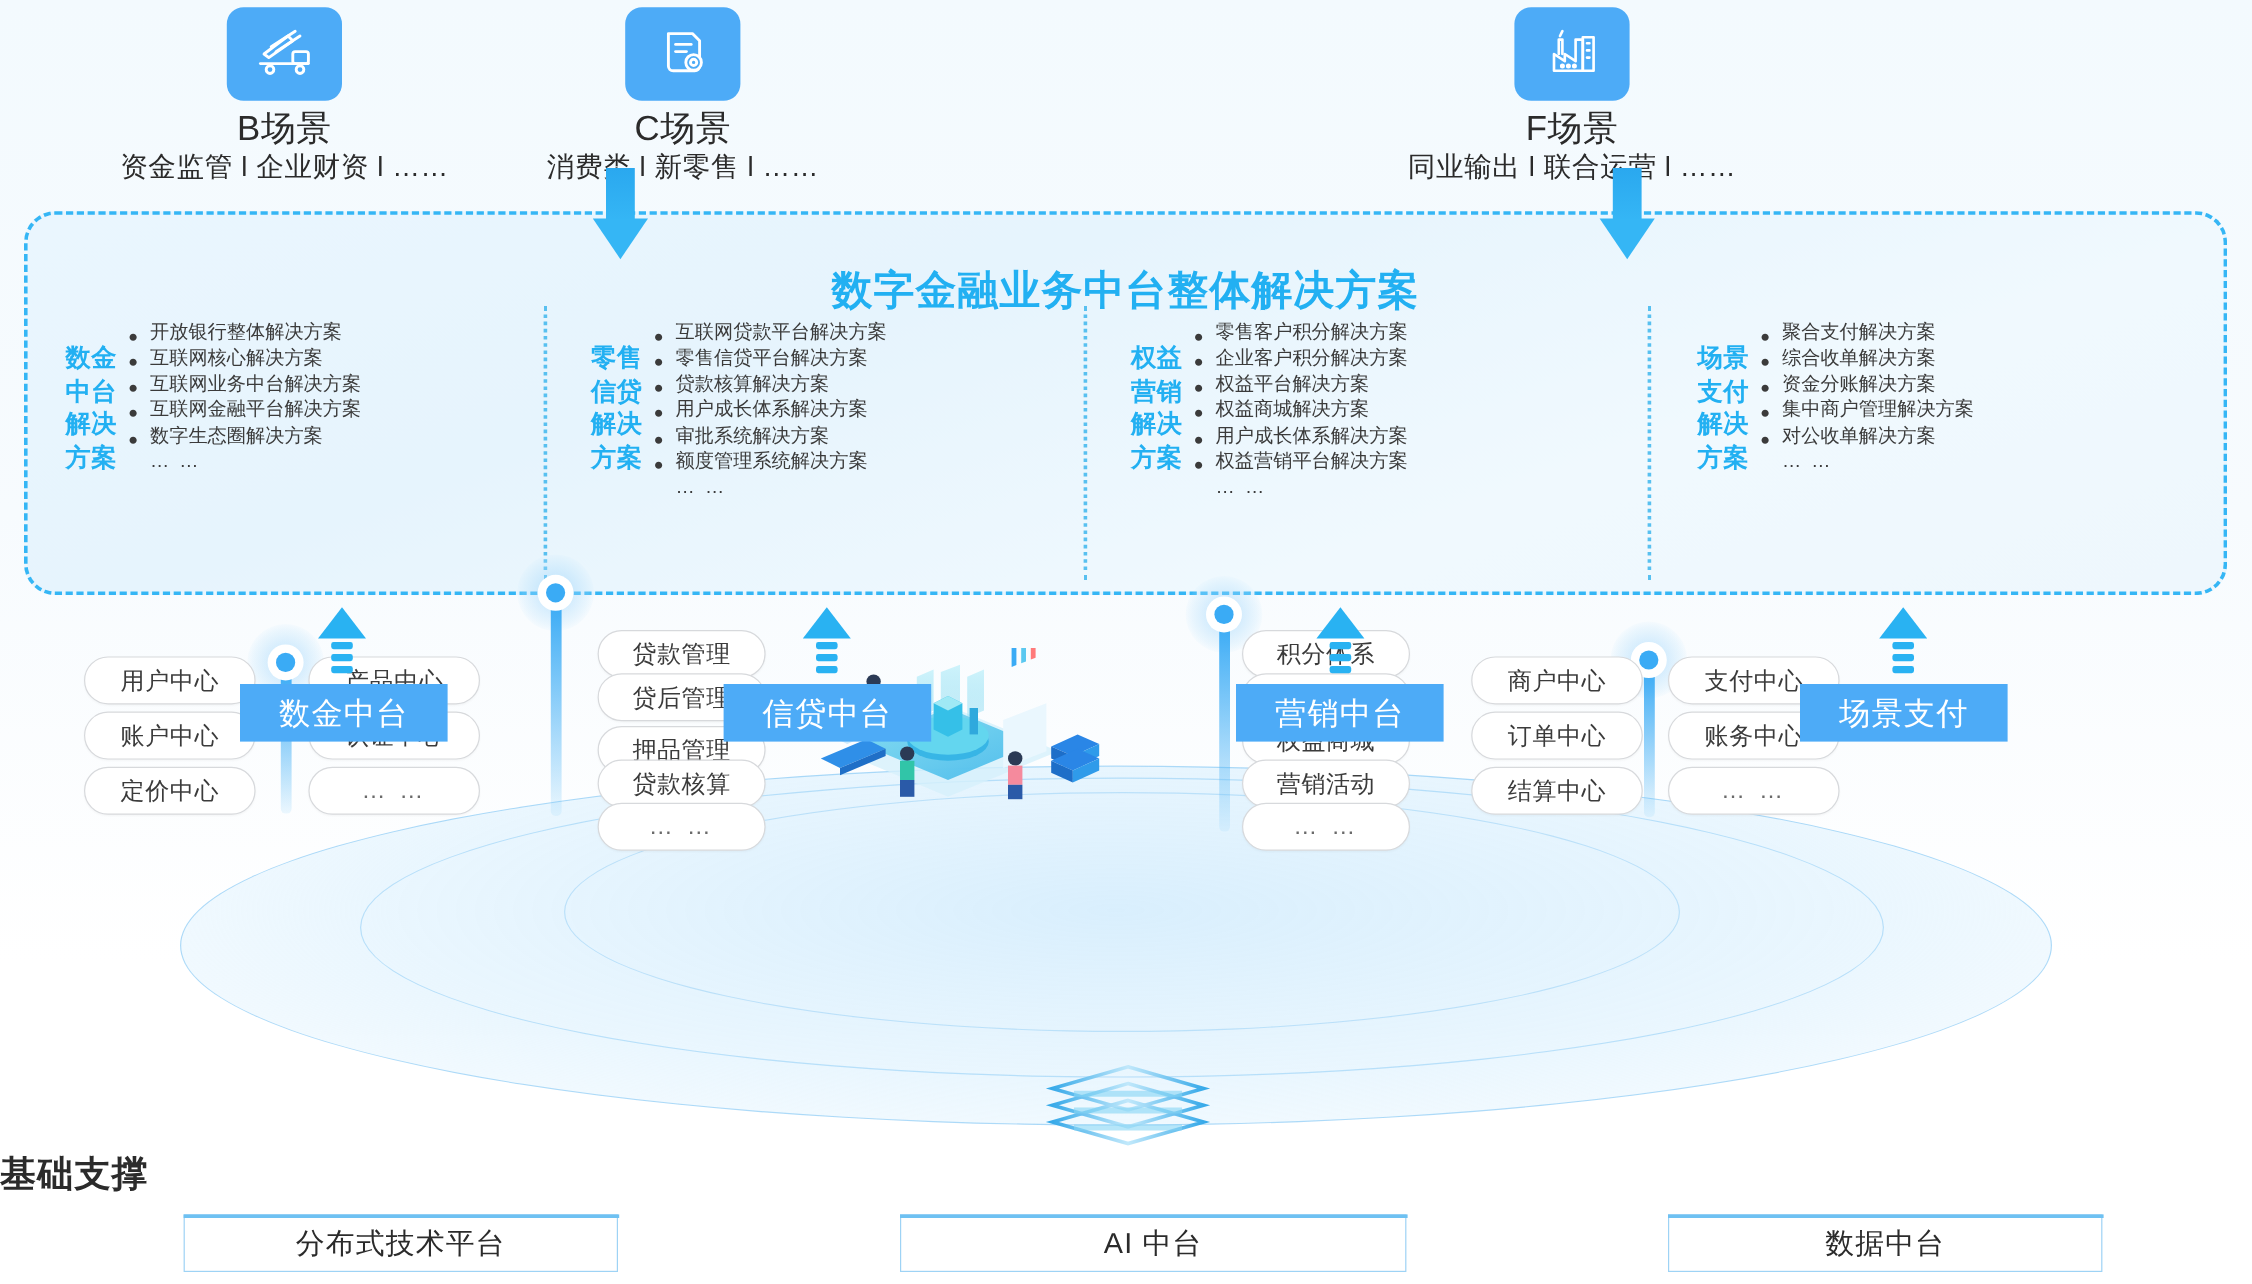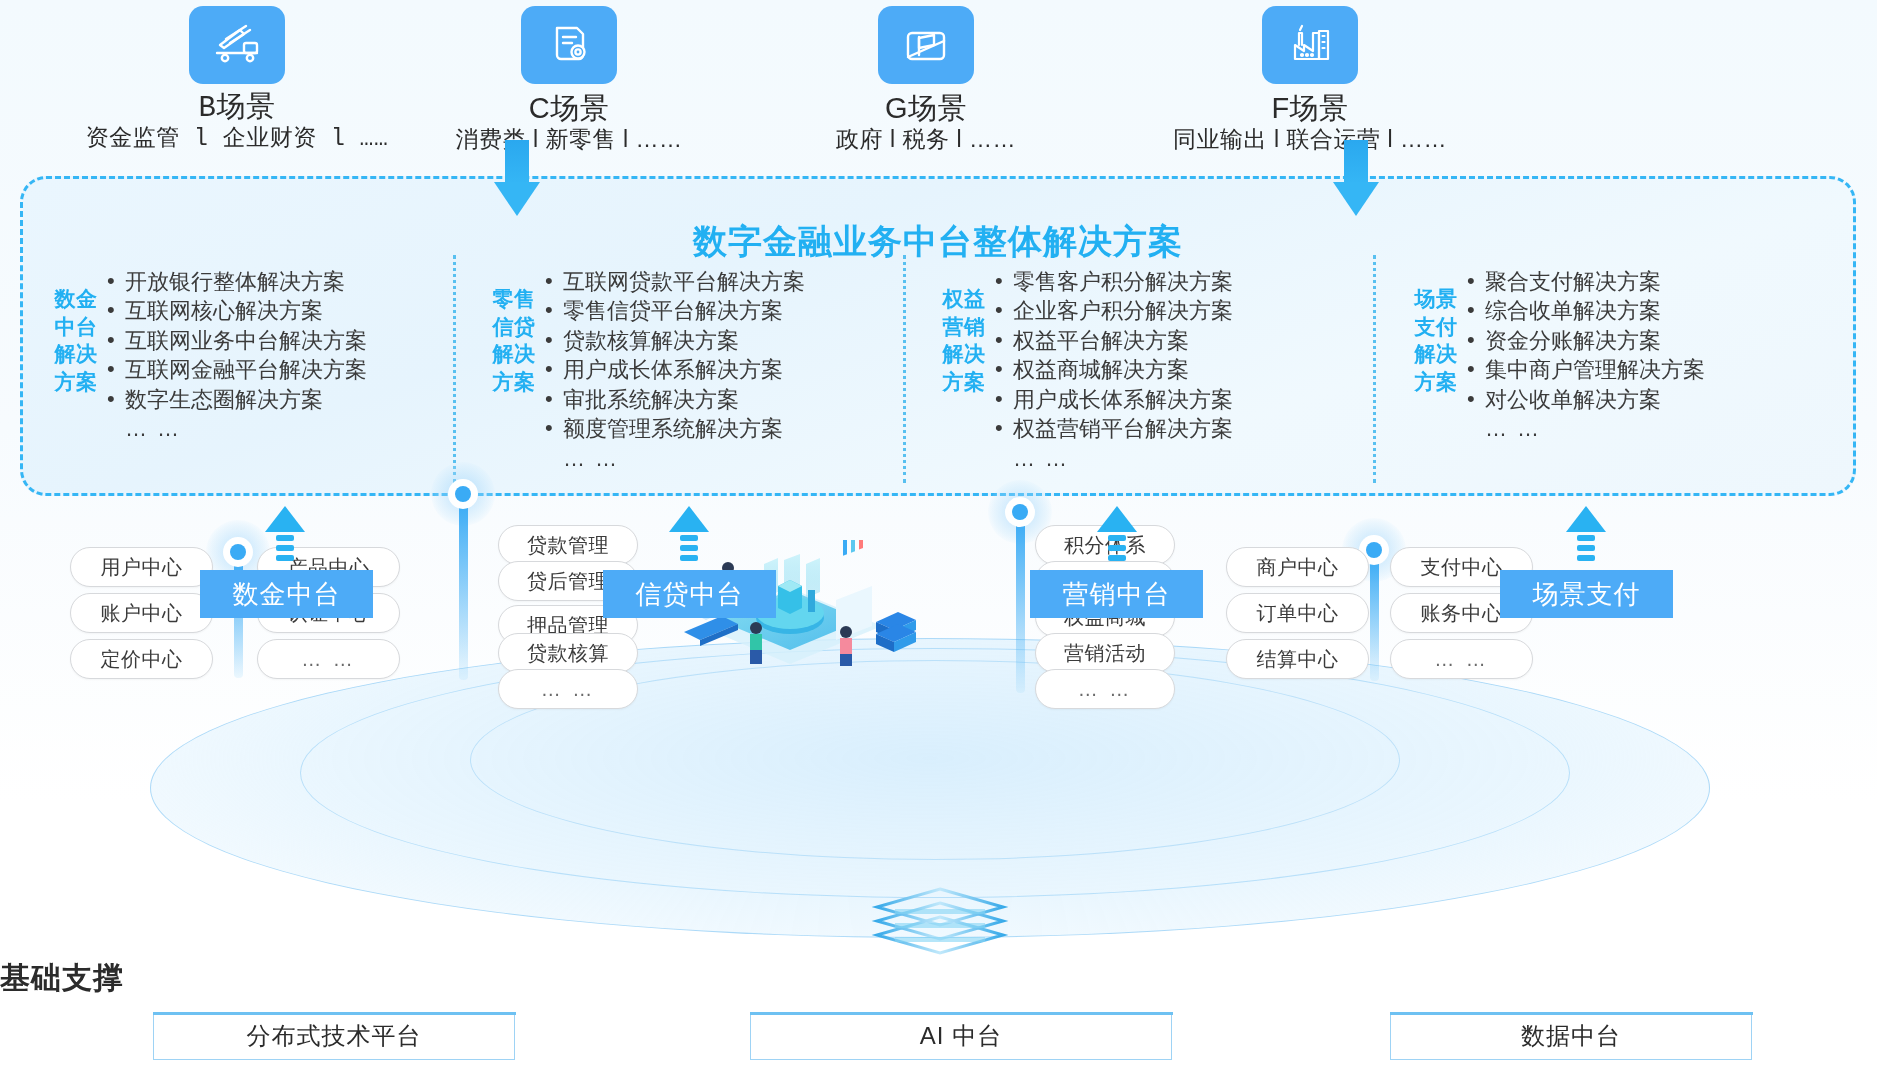--- a/index.html
+++ b/index.html
@@ -49,21 +49,21 @@
   .sol-cols { position: absolute; top: 74px; left: 0; width: 100%; height: 240px; display: flex; }
   .sol-col { position: relative; display: flex; align-items: flex-start; padding-top: 14px; }
   .sol-col + .sol-col::before {
     content: ""; position: absolute; left: 0; top: 2px; bottom: 10px;
     border-left: 3px dotted #58c0f0;
   }
   .sol-tag {
     color: #22b0f2; font-weight: bold; font-size: 21px; line-height: 1.32;
     width: 62px; text-align: center; flex: none; margin-top: 18px; letter-spacing: .5px;
   }
-  .sol-list { list-style: none; font-size: 22px; color: #3b3b3b; line-height: 1.34; }
+  .sol-list { list-style: none; font-size: 16px; color: #3b3b3b; line-height: 1.34; }
   .sol-list li { position: relative; padding-left: 18px; white-space: nowrap; }
   .sol-list li::before {
     content: "•"; position: absolute; left: 0; top: -1px; color: #3b3b3b; font-size: 22px;
   }
   .sol-list li.ellipsis { padding-left: 18px; letter-spacing: 2px; }
   .sol-list li.ellipsis::before { content: ""; }
 
   
   .up-arrow { position: absolute; width: 40px; height: 68px; z-index: 5; }
   .up-arrow .head {
@@ -150,21 +150,21 @@
   }
 
   
   .curves { position: absolute; left: 0; top: 520px; width: 1877px; height: 420px; z-index: 1; }
 </style>
 </head>
 <body>
 
 <div class="scenarios">
 
-  <div class="scenario" style="left:27px; top:6px;font-family:Liberation Mono, monospace;">
+  <div class="scenario" style="left:27px; top:6px;">
     <div class="scn-icon">
       <svg width="54" height="48" viewBox="0 0 54 48" fill="none" stroke="#ffffff" stroke-width="2.4" stroke-linecap="round" stroke-linejoin="round">
         <path d="M10 24 L30 9 L34 13 L14 27 Z"></path>
         <path d="M16 18 L36 5"></path>
           <path d="M20 22 L40 9"></path>
         <path d="M7 32 H47"></path>
         <rect x="34" y="22" width="13" height="10" rx="2"></rect>
         <circle cx="15" cy="37" r="3.2"></circle>
           <circle cx="40" cy="37" r="3.2"></circle>
       </svg>
@@ -180,32 +180,20 @@
         <path d="M18 16 H31"></path>
           <path d="M18 22 H27"></path>
         <circle cx="33" cy="31" r="6.5" fill="#4dabf7"></circle>
         <circle cx="33" cy="31" r="2.6"></circle>
       </svg>
     </div>
     <div class="scn-title">C场景</div>
     <div class="scn-sub">消费类 l 新零售 l ……</div>
   </div>
 
-  <div class="scenario" style="left:716px; top:6px;">
-    <div class="scn-icon">
-      <svg width="50" height="48" viewBox="0 0 50 48" fill="none" stroke="#ffffff" stroke-width="2.4" stroke-linecap="round" stroke-linejoin="round">
-        <rect x="7" y="12" width="36" height="26" rx="4"></rect>
-        <path d="M18 16 v18"></path>
-        <path d="M18 17 L33 14 v10 L18 27 Z"></path>
-        <path d="M7 36 L43 20"></path>
-      </svg>
-    </div>
-    <div class="scn-title">G场景</div>
-    <div class="scn-sub">政府 l 税务 l ……</div>
-  </div>
 
   <div class="scenario" style="left:1100px; top:6px;">
     <div class="scn-icon">
       <svg width="48" height="48" viewBox="0 0 48 48" fill="none" stroke="#ffffff" stroke-width="2.2" stroke-linecap="round" stroke-linejoin="round">
         <path d="M9 38 V24 L18 30 V24 L27 30 V12 H33 V38 Z"></path>
         <rect x="33" y="10" width="9" height="28"></rect>
         <path d="M36.5 15 h2 M36.5 21 h2 M36.5 27 h2"></path>
         <path d="M13 24 V12 h3 v12"></path>
         <path d="M14 9 l2 -4"></path>
         <circle cx="16" cy="34" r="1"></circle>

